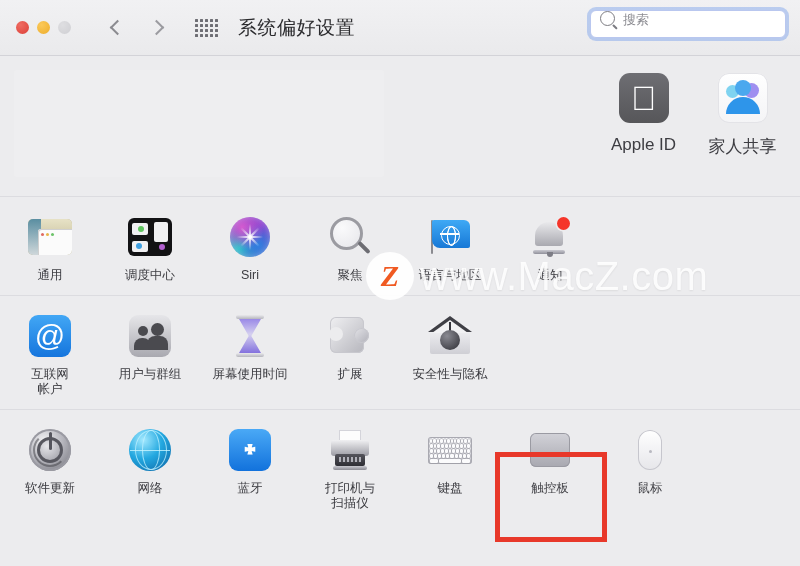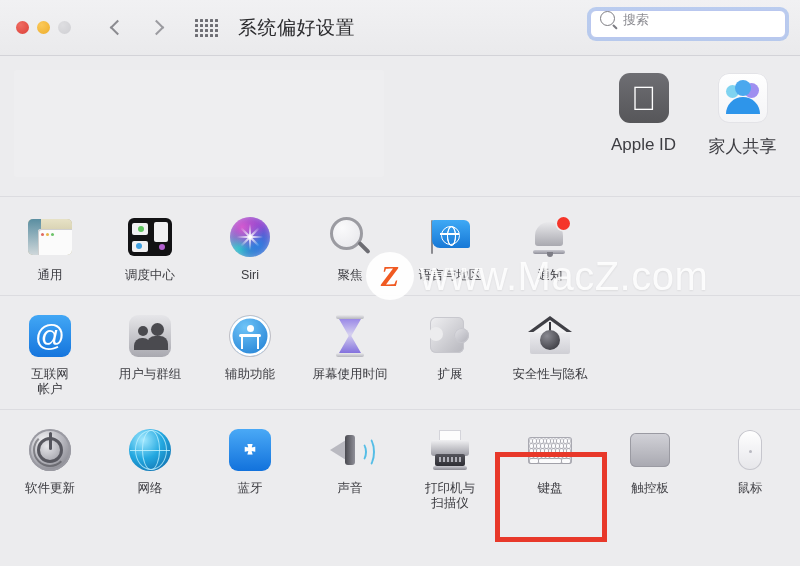--- a/index.html
+++ b/index.html
@@ -808,32 +808,20 @@
           <div class="ic ic-users sq">
             <span class="h1"></span>
               <span class="h2"></span>
               <span class="b1"></span>
               <span class="b2"></span>
           </div>
         </div>
         <div class="lbl">用户与群组</div>
       </div>
 
-      <div class="cell">
-        <div class="glyph">
-          <div class="ic ic-access">
-            <div class="fig">
-              <div class="head"></div>
-                <div class="arms"></div>
-                <div class="legs"></div>
-            </div>
-          </div>
-        </div>
-        <div class="lbl">辅助功能</div>
-      </div>
 
       <div class="cell">
         <div class="glyph">
           <div class="ic ic-time">
             <span class="gtop"></span>
               <span class="glass"></span>
               <span class="gbot"></span>
           </div>
         </div>
         <div class="lbl">屏幕使用时间</div>
@@ -891,31 +879,20 @@
         <div class="lbl">网络</div>
       </div>
 
       <div class="cell">
         <div class="glyph">
           <div class="ic ic-bt sq">᛭</div>
         </div>
         <div class="lbl">蓝牙</div>
       </div>
 
-      <div class="cell">
-        <div class="glyph">
-          <div class="ic ic-snd">
-            <span class="spk"></span>
-              <span class="body"></span>
-            <span class="w1"></span>
-              <span class="w2"></span>
-          </div>
-        </div>
-        <div class="lbl">声音</div>
-      </div>
 
       <div class="cell">
         <div class="glyph">
           <div class="ic ic-prn">
             <span class="paper"></span>
               <span class="body"></span>
             <span class="tray"></span>
               <span class="slot"></span>
               <span class="foot"></span>
           </div>

